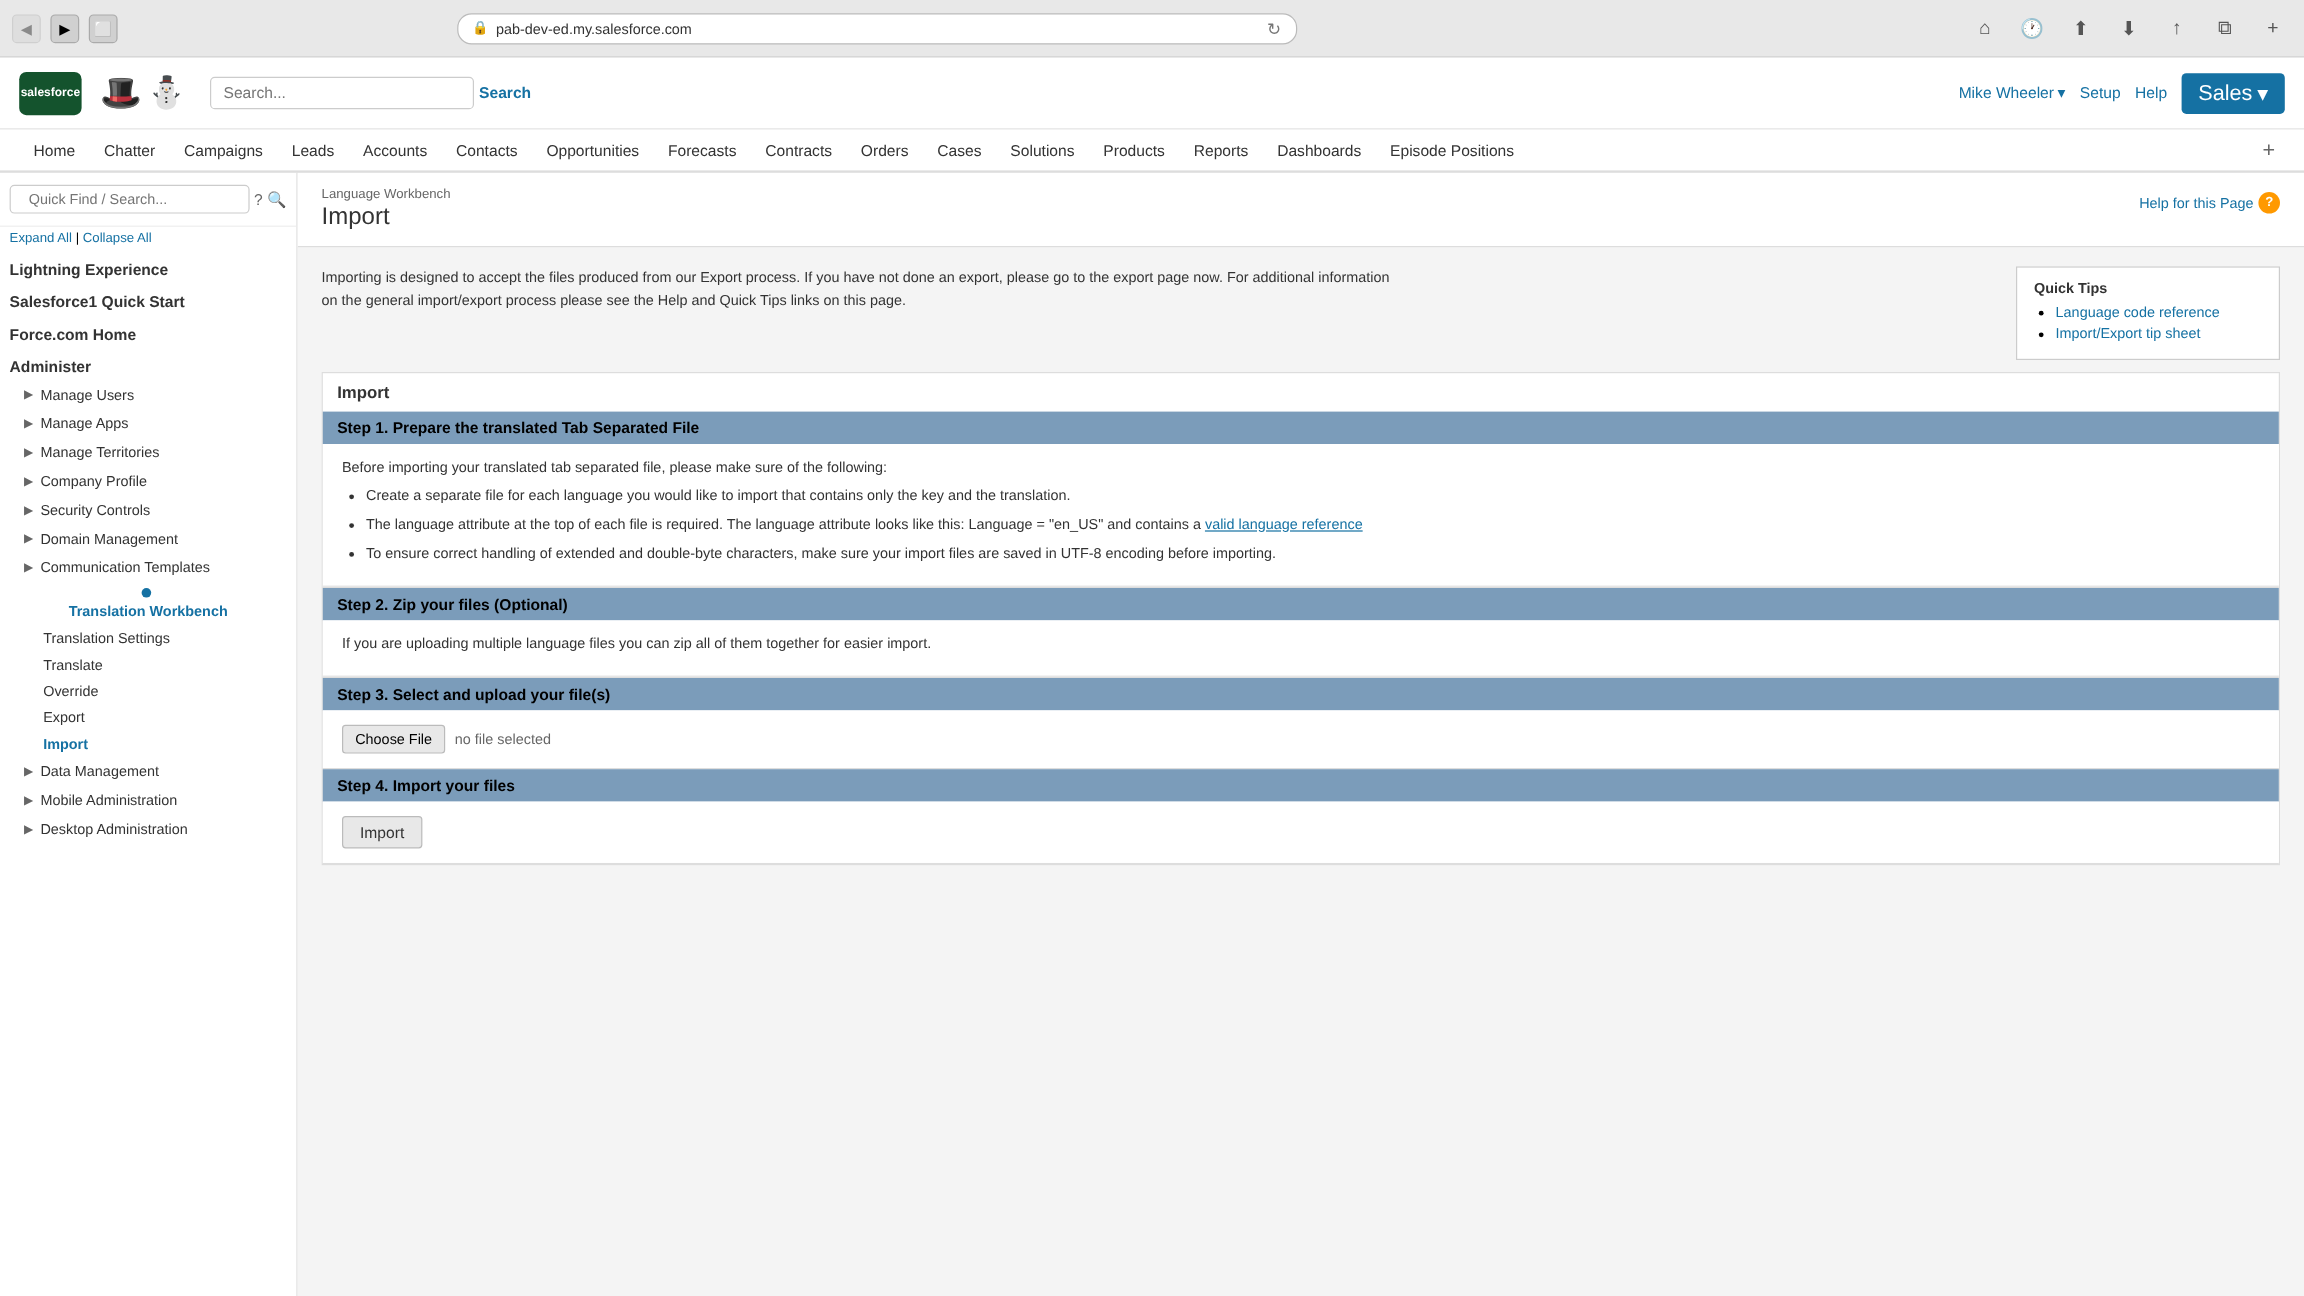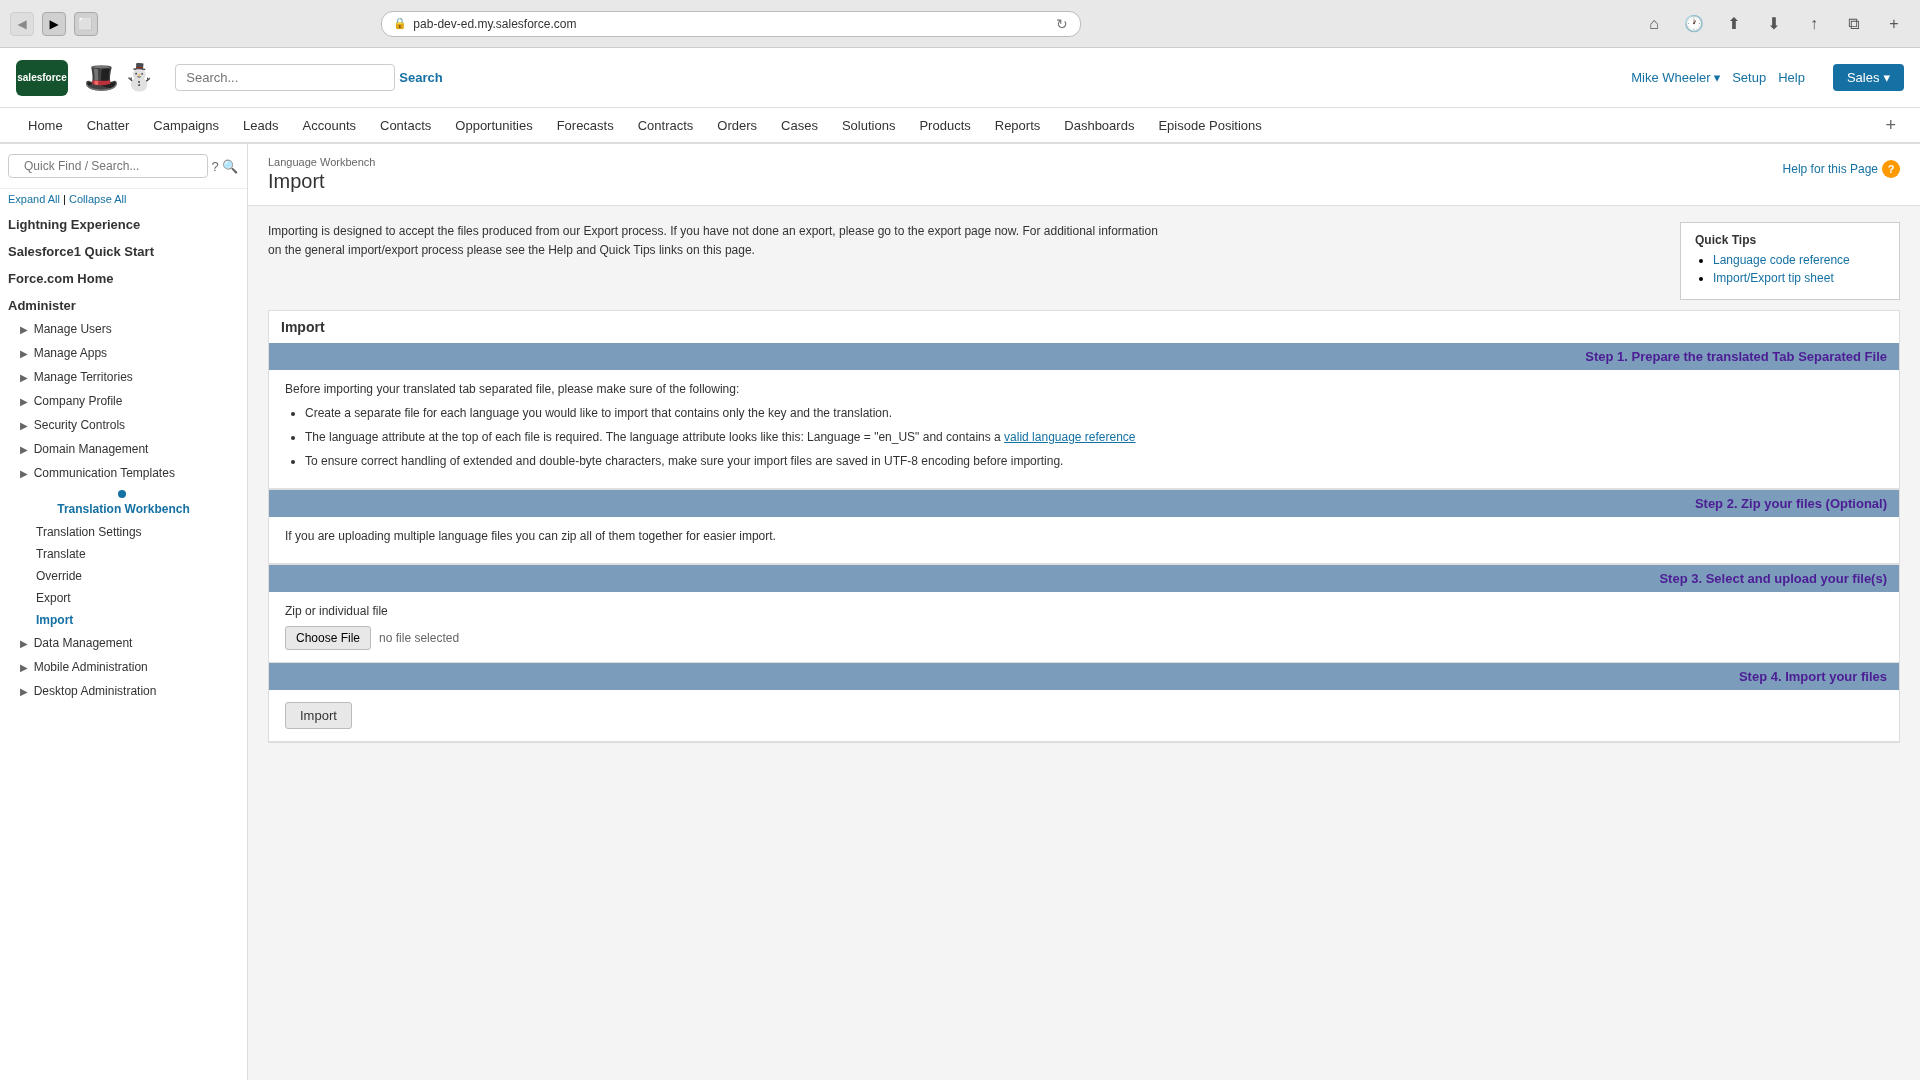--- a/index.html
+++ b/index.html
@@ -79,22 +79,22 @@
     .sf-user-link { color: #1571a3; font-size: 13px; cursor: pointer; display: flex; align-items: center; gap: 3px; }
     .sf-setup-link { color: #1571a3; font-size: 13px; cursor: pointer; }
     .sf-help-link { color: #1571a3; font-size: 13px; cursor: pointer; }
     .sf-sales-btn {
       background: #1571a3;
       color: white;
       border: none;
       border-radius: 4px;
       padding: 6px 14px;
       cursor: pointer;
-      font-size: 13px;
-      display: flex; align-items: center; gap: 4px; margin-left: 16px;
+      font-size: 18px;
+      display: flex; align-items: center; gap: 4px;
     }
 
     
     .sf-nav {
       background: white;
       border-bottom: 2px solid #ddd;
       padding: 0 16px;
       display: flex;
       align-items: center;
       height: 36px;
@@ -218,26 +218,25 @@
     .quick-tips-box li { margin-bottom: 4px; }
     .quick-tips-box a { color: #1571a3; text-decoration: none; }
 
     
     .import-section { background: white; border: 1px solid #ddd; margin-bottom: 0; }
     .import-section-title { font-size: 14px; font-weight: bold; color: #333; padding: 8px 12px; margin-bottom: 0; }
 
     
     .step-header {
       background: #7b9cba;
-      color: #4c1d95;
+      color: #000000;
       padding: 6px 12px;
       font-size: 13px;
       font-weight: bold;
       margin: 0;
-      text-align: right;
     }
     .step-content {
       padding: 12px 16px;
       background: white;
       border-bottom: 1px solid #e0e0e0;
     }
     .step-content ul { padding-left: 20px; }
     .step-content li { margin-bottom: 6px; font-size: 12px; color: #333; line-height: 1.5; }
     .step-content p { font-size: 12px; color: #333; margin-bottom: 8px; }
     .step-content a { color: #1571a3; }
@@ -452,21 +451,20 @@
         <div class="step-block">
           <div class="step-header">Step 2. Zip your files (Optional)</div>
           <div class="step-content">
             <p>If you are uploading multiple language files you can zip all of them together for easier import.</p>
           </div>
         </div>
 
         <div class="step-block">
           <div class="step-header">Step 3. Select and upload your file(s)</div>
           <div class="file-upload-area">
-            <div class="file-upload-label">Zip or individual file</div>
             <div class="file-upload-row">
               <button class="choose-file-btn">Choose File</button>
               <span class="no-file-text">no file selected</span>
             </div>
           </div>
         </div>
 
         <div class="step-block">
           <div class="step-header">Step 4. Import your files</div>
           <div class="import-btn-area">

